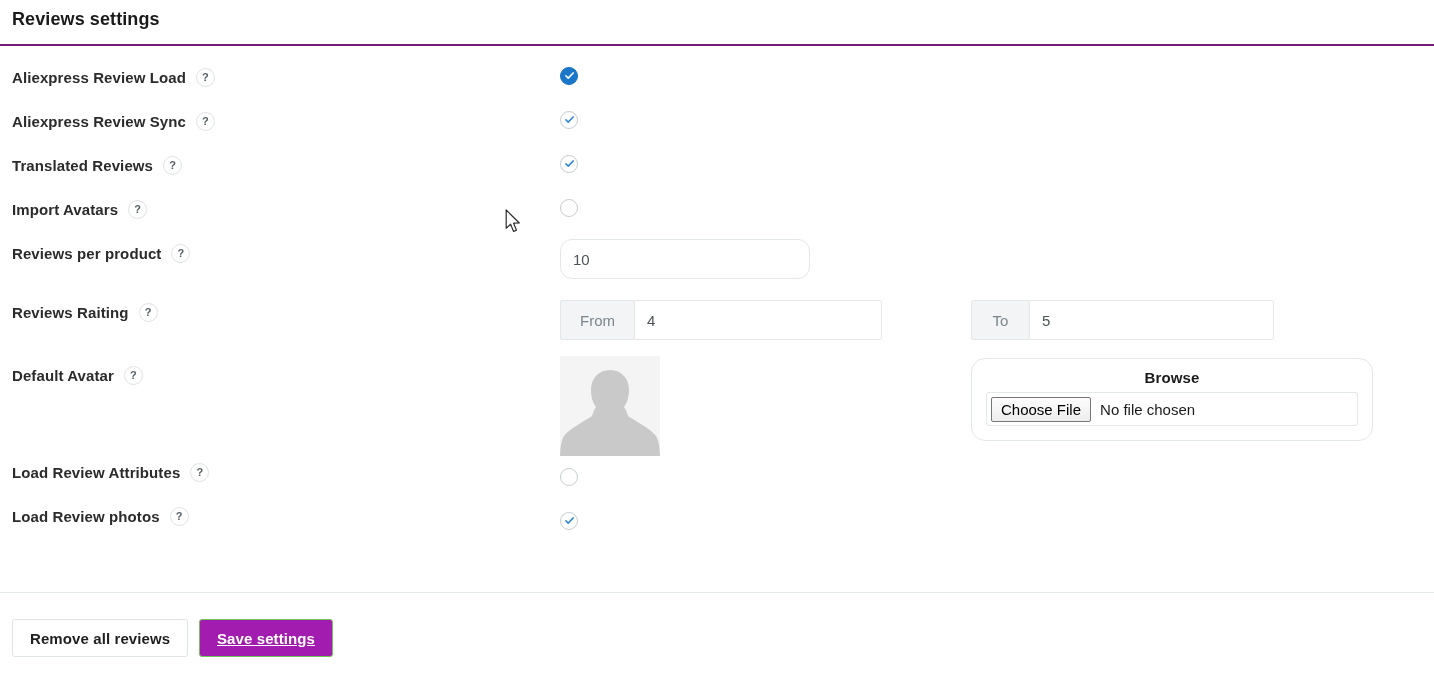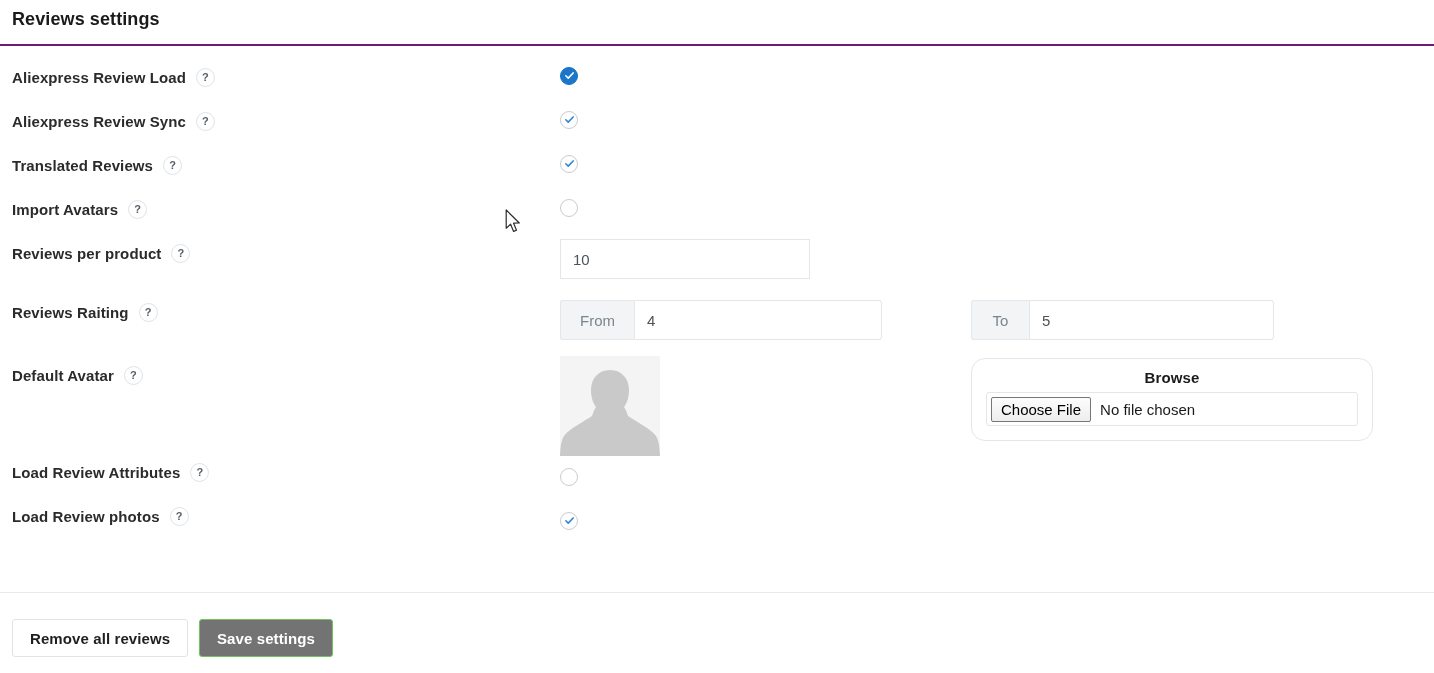--- a/index.html
+++ b/index.html
@@ -108,21 +108,21 @@
     background: #1976c9;
     border-color: #1572c4;
   }
   .icheck.on-filled .tick path { stroke: #ffffff; }
   .icheck.on-plain .tick path { stroke: #2e86d6; }
 
   
   .input-box {
     height: 40px;
     border: 1px solid #e3e7ea;
-    border-radius: 0;
+    border-radius: 12px;
     background: #ffffff;
     padding: 6px 12px;
     font-size: 15px;
     color: #4c5358;
     display: flex;
     align-items: center;
     font-family: "Liberation Sans", sans-serif;
   }
 
   .input-group { display: flex; align-items: stretch; height: 40px; }
@@ -235,22 +235,23 @@
     padding: 0 17px;
     border: 1px solid #e0e4e6;
     background: #ffffff;
     color: #1f1f1f;
   }
   .btn-primary {
     left: 199px;
     top: 26px;
     padding: 0 17px;
     border: 1px solid #6fc557;
-    background: #737373;
+    background: #a21caf;
     color: #ffffff;
+    text-decoration: underline;
   }
 
   
   .cursor {
     position: absolute;
     left: 505px;
     top: 209px;
     width: 18px;
     height: 26px;
     pointer-events: none;

